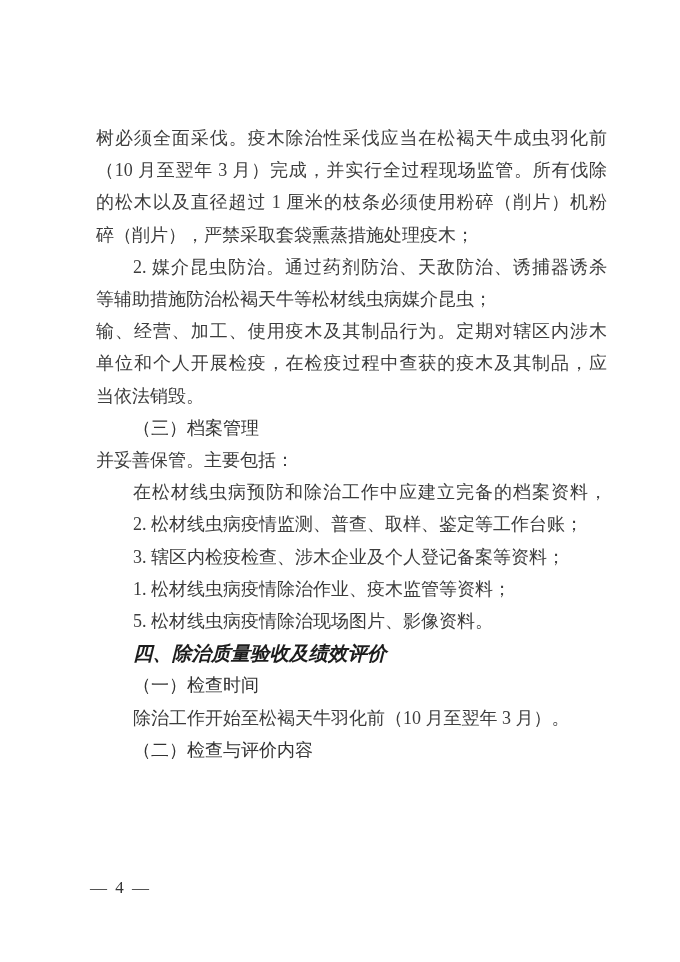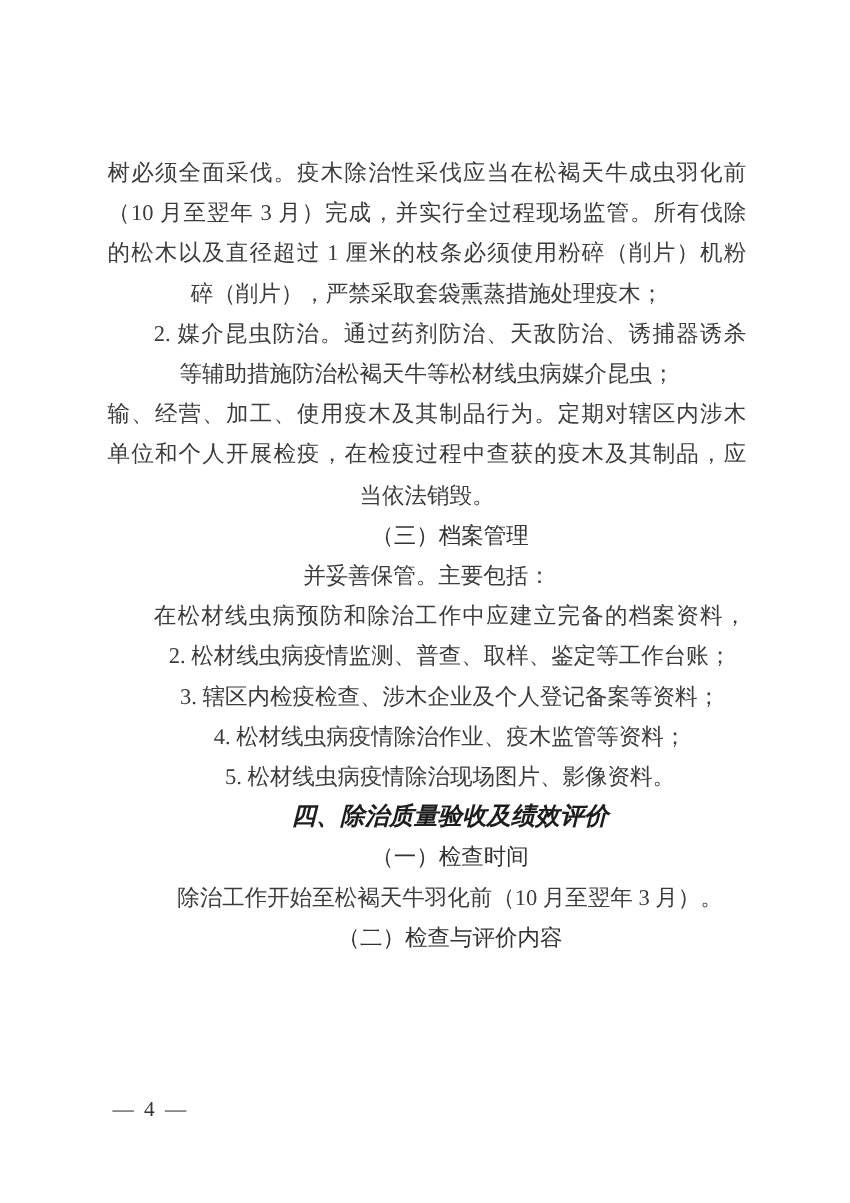--- a/index.html
+++ b/index.html
@@ -9,31 +9,30 @@
   }
   .page {
     position: relative;
     width: 680px;
     height: 962px;
     background: #ffffff;
     overflow: hidden;
   }
   .text-block {
     position: absolute;
-    left: 86px;
+    left: 96px;
     top: 122px;
     width: 511px;
   }
   .line {
     font-family: "Liberation Serif", "DejaVu Serif", serif;
     font-size: 18px;
     line-height: 32.2px;
     color: #3c3c3c;
     white-space: nowrap;
-    text-align: center;
   }
   
   .line.j {
     white-space: normal;
     text-align: justify;
     text-align-last: justify;
   }
   
   .line.ind {
     padding-left: 37px;
@@ -72,21 +71,21 @@
     <div class="line j ind">2. 媒介昆虫防治。通过药剂防治、天敌防治、诱捕器诱杀</div>
     <div class="line">等辅助措施防治松褐天牛等松材线虫病媒介昆虫；</div>
     <div class="line j">输、经营、加工、使用疫木及其制品行为。定期对辖区内涉木</div>
     <div class="line j">单位和个人开展检疫，在检疫过程中查获的疫木及其制品，应</div>
     <div class="line">当依法销毁。</div>
     <div class="line sub ind">（三）档案管理</div>
     <div class="line">并妥善保管。主要包括：</div>
     <div class="line j ind">在松材线虫病预防和除治工作中应建立完备的档案资料，</div>
     <div class="line ind">2. 松材线虫病疫情监测、普查、取样、鉴定等工作台账；</div>
     <div class="line ind">3. 辖区内检疫检查、涉木企业及个人登记备案等资料；</div>
-    <div class="line ind">4. 松材线虫病疫情除治作业、疫木监管等资料；</div>
+    <div class="line ind">1. 松材线虫病疫情除治作业、疫木监管等资料；</div>
     <div class="line ind">5. 松材线虫病疫情除治现场图片、影像资料。</div>
     <div class="line hbold ind">四、除治质量验收及绩效评价</div>
     <div class="line sub ind">（一）检查时间</div>
     <div class="line ind">除治工作开始至松褐天牛羽化前（10 月至翌年 3 月）。</div>
     <div class="line sub ind">（二）检查与评价内容</div>
   </div>
   <div class="footer">— 4 —</div>
 </div>
 
 </body></html>

